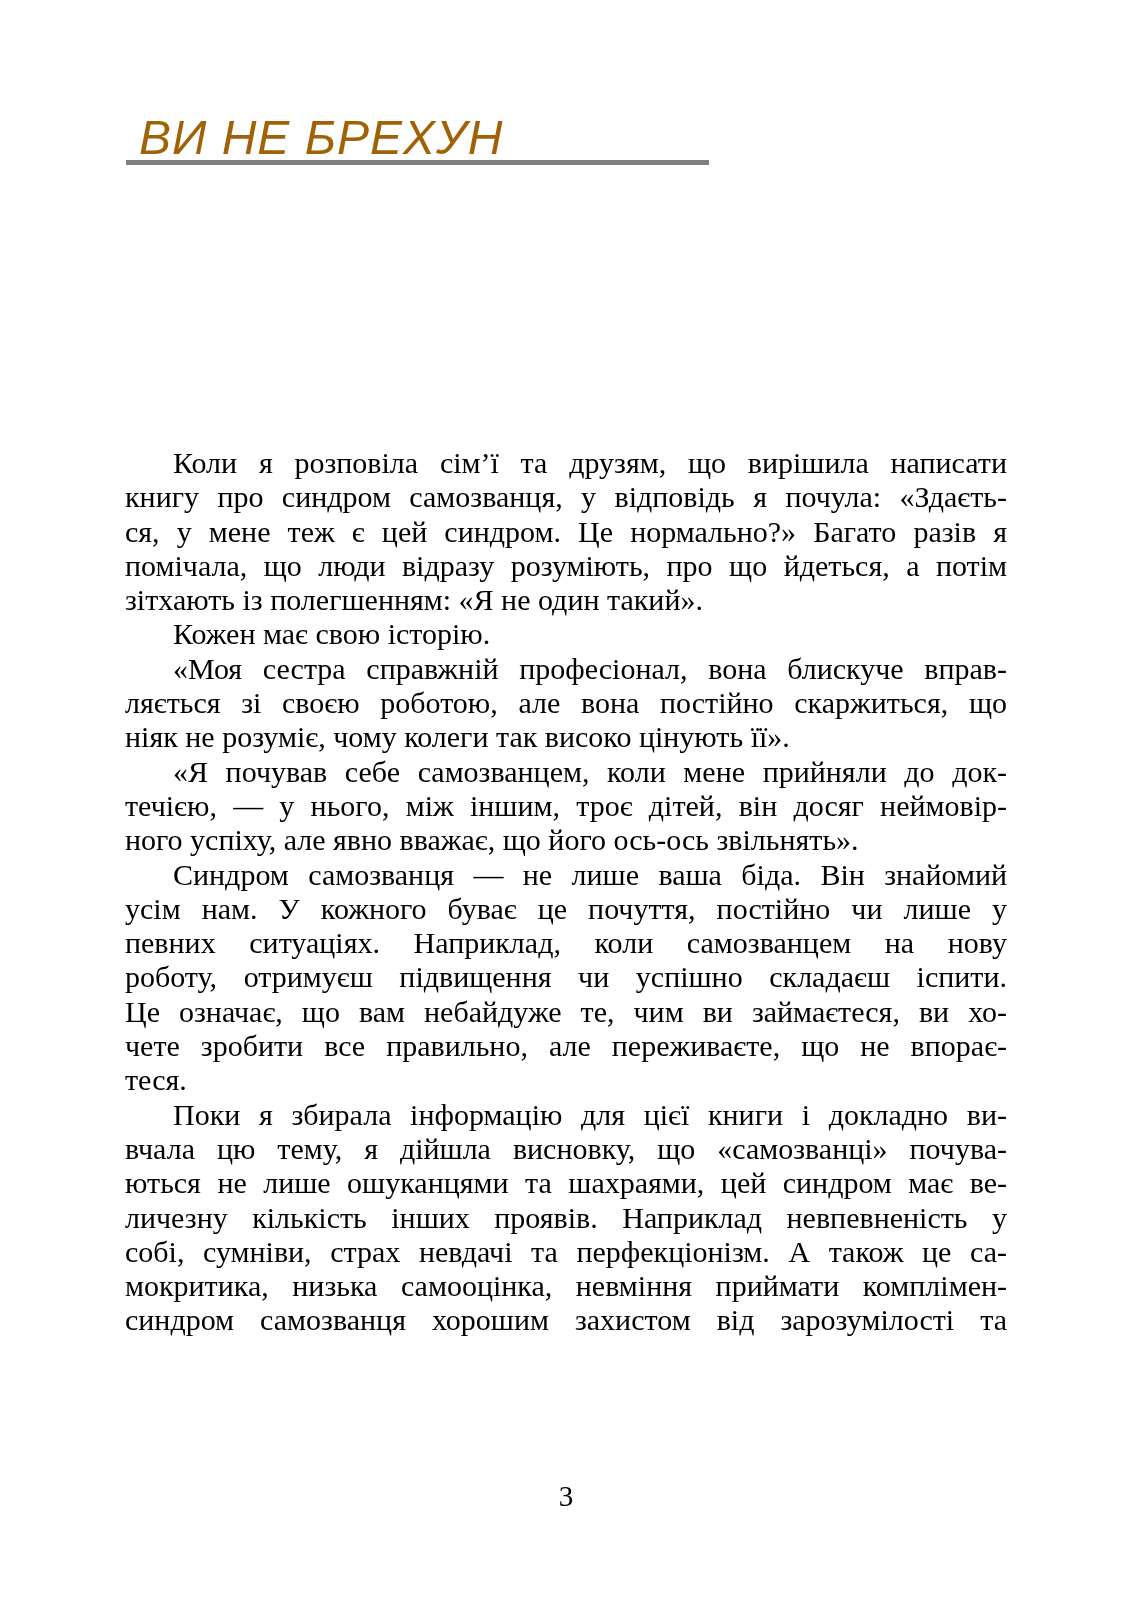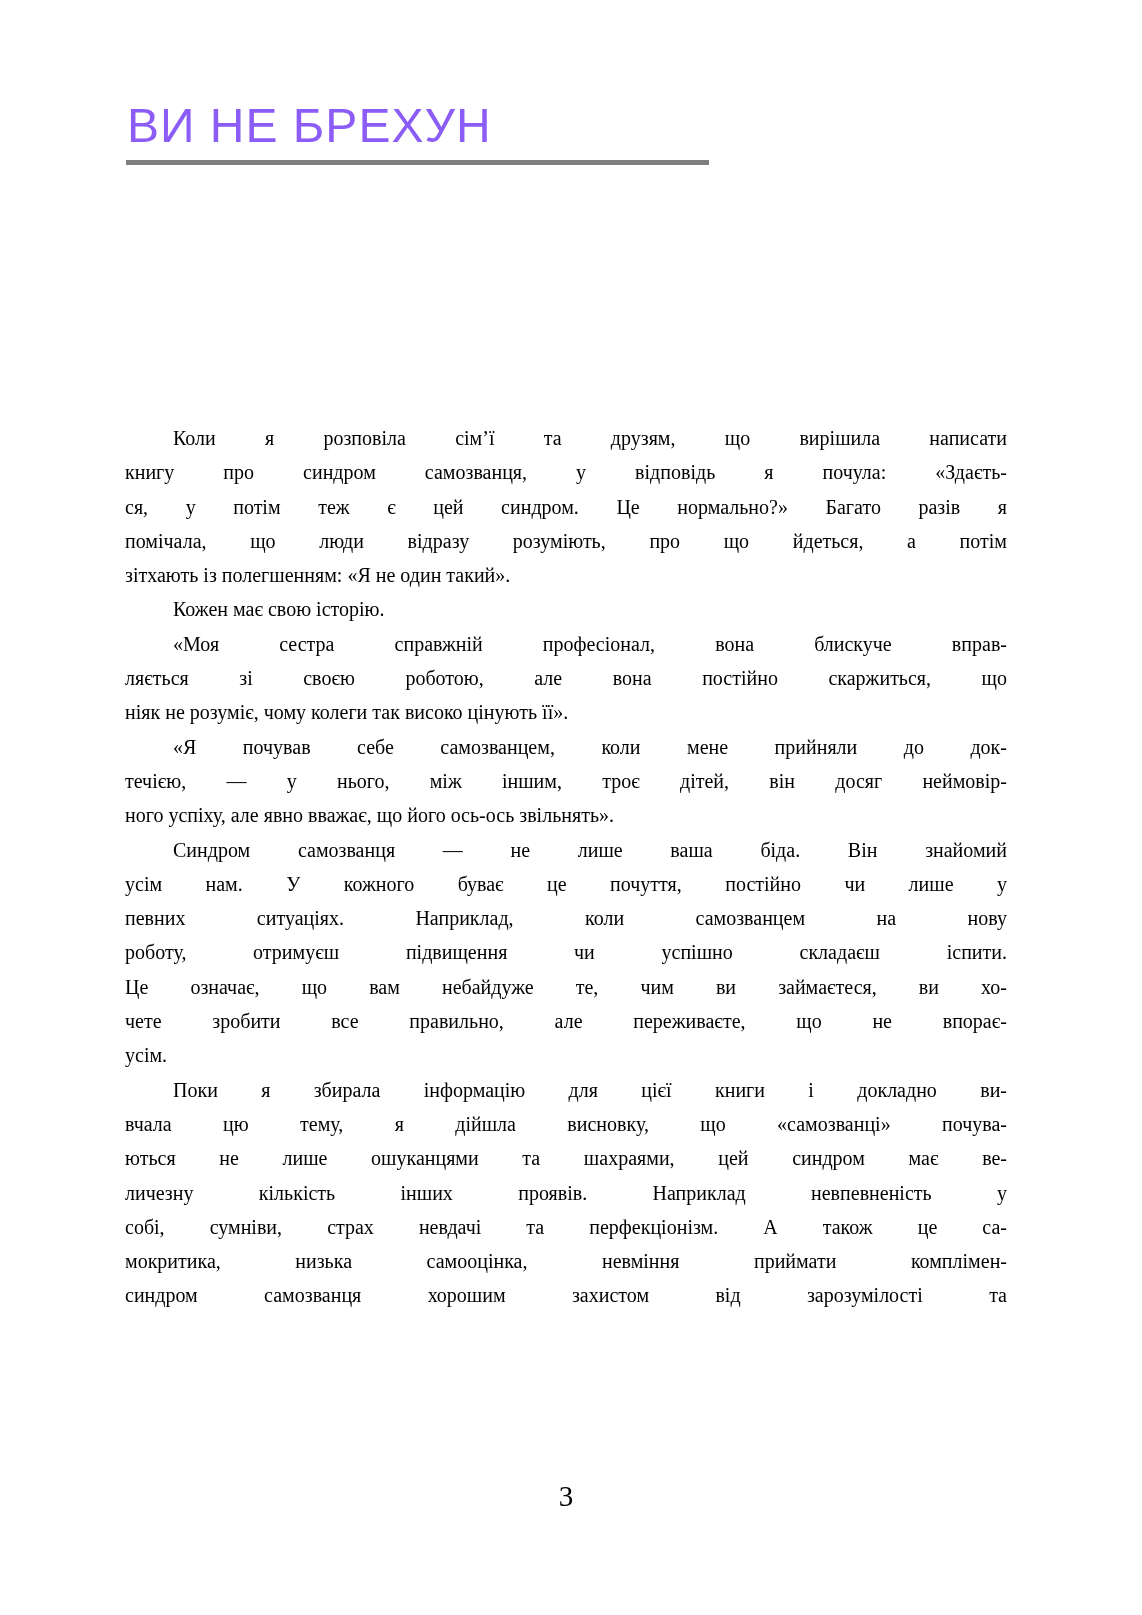--- a/index.html
+++ b/index.html
@@ -14,42 +14,43 @@
     background: #ffffff;
     overflow: hidden;
     font-family: "Liberation Serif", serif;
     color: #000000;
   }
   .chapter-title {
     position: absolute;
     left: 127px;
     top: 102px;
     font-family: "Liberation Sans", sans-serif;
+    font-style: italic;
     font-weight: normal;
     font-size: 48px;
     line-height: 48px;
     letter-spacing: 1px;
-    color: #8b5cf6;
+    color: #a16207;
     white-space: nowrap;
-    margin: 0;
+    margin: 12px;
   }
   .title-rule {
     position: absolute;
     left: 126px;
     top: 160px;
     width: 583px;
     height: 5px;
     background: #7f7f7f;
   }
   .body-text {
     position: absolute;
     left: 125px;
-    top: 421px;
+    top: 446px;
     width: 882px;
-    font-size: 20px;
+    font-size: 30px;
     line-height: 34.3px;
   }
   .paragraph {
     margin: 0;
     padding: 0;
   }
   .line {
     text-align: justify;
     text-align-last: justify;
     white-space: normal;
@@ -79,21 +80,21 @@
 <div class="page" style="color: rgb(0, 0, 0);">
 
   <h1 class="chapter-title">ВИ НЕ БРЕХУН</h1>
 
   <div class="title-rule" style="background: rgb(127, 127, 127);"></div>
 
   <div class="body-text">
       <div class="paragraph">
         <div class="line par-start">Коли я розповіла сім’ї та друзям, що вирішила написати</div>
         <div class="line">книгу про синдром самозванця, у відповідь я почула: «Здаєть-</div>
-        <div class="line">ся, у потім теж є цей синдром. Це нормально?» Багато разів я</div>
+        <div class="line">ся, у мене теж є цей синдром. Це нормально?» Багато разів я</div>
         <div class="line">помічала, що люди відразу розуміють, про що йдеться, а потім</div>
         <div class="line par-end">зітхають із полегшенням: «Я не один такий».</div>
       </div>
       <div class="paragraph">
         <div class="line par-start par-end">Кожен має свою історію.</div>
       </div>
       <div class="paragraph">
         <div class="line par-start">«Моя сестра справжній професіонал, вона блискуче вправ-</div>
         <div class="line">ляється зі своєю роботою, але вона постійно скаржиться, що</div>
         <div class="line par-end">ніяк не розуміє, чому колеги так високо цінують її».</div>
@@ -105,21 +106,21 @@
         <div class="line">течією, — у нього, між іншим, троє дітей, він досяг неймовір-</div>
         <div class="line par-end">ного успіху, але явно вважає, що його ось-ось звільнять».</div>
       </div>
       <div class="paragraph">
         <div class="line par-start">Синдром самозванця — не лише ваша біда. Він знайомий</div>
         <div class="line">усім нам. У кожного буває це почуття, постійно чи лише у</div>
         <div class="line">певних ситуаціях. Наприклад, коли самозванцем на нову</div>
         <div class="line">роботу, отримуєш підвищення чи успішно складаєш іспити.</div>
         <div class="line">Це означає, що вам небайдуже те, чим ви займаєтеся, ви хо-</div>
         <div class="line">чете зробити все правильно, але переживаєте, що не впорає-</div>
-        <div class="line par-end">усім.</div>
+        <div class="line par-end">теся.</div>
       </div>
       <div class="paragraph">
         <div class="line par-start">Поки я збирала інформацію для цієї книги і докладно ви-</div>
         <div class="line">вчала цю тему, я дійшла висновку, що «самозванці» почува-</div>
         <div class="line">ються не лише ошуканцями та шахраями, цей синдром має ве-</div>
         <div class="line">личезну кількість інших проявів. Наприклад невпевненість у</div>
         <div class="line">собі, сумніви, страх невдачі та перфекціонізм. А також це са-</div>
         <div class="line">мокритика, низька самооцінка, невміння приймати комплімен-</div>
         <div class="line">синдром самозванця хорошим захистом від зарозумілості та</div>
       </div>

